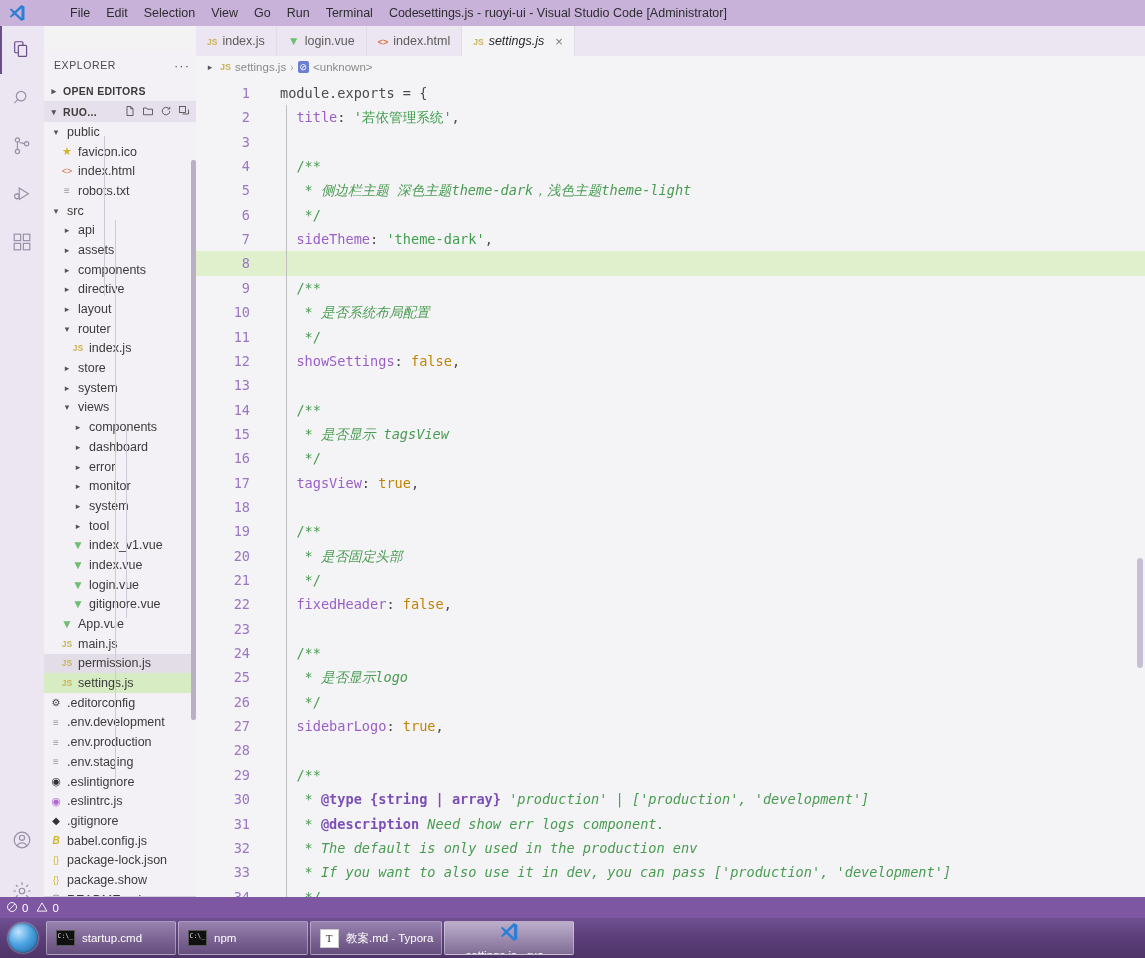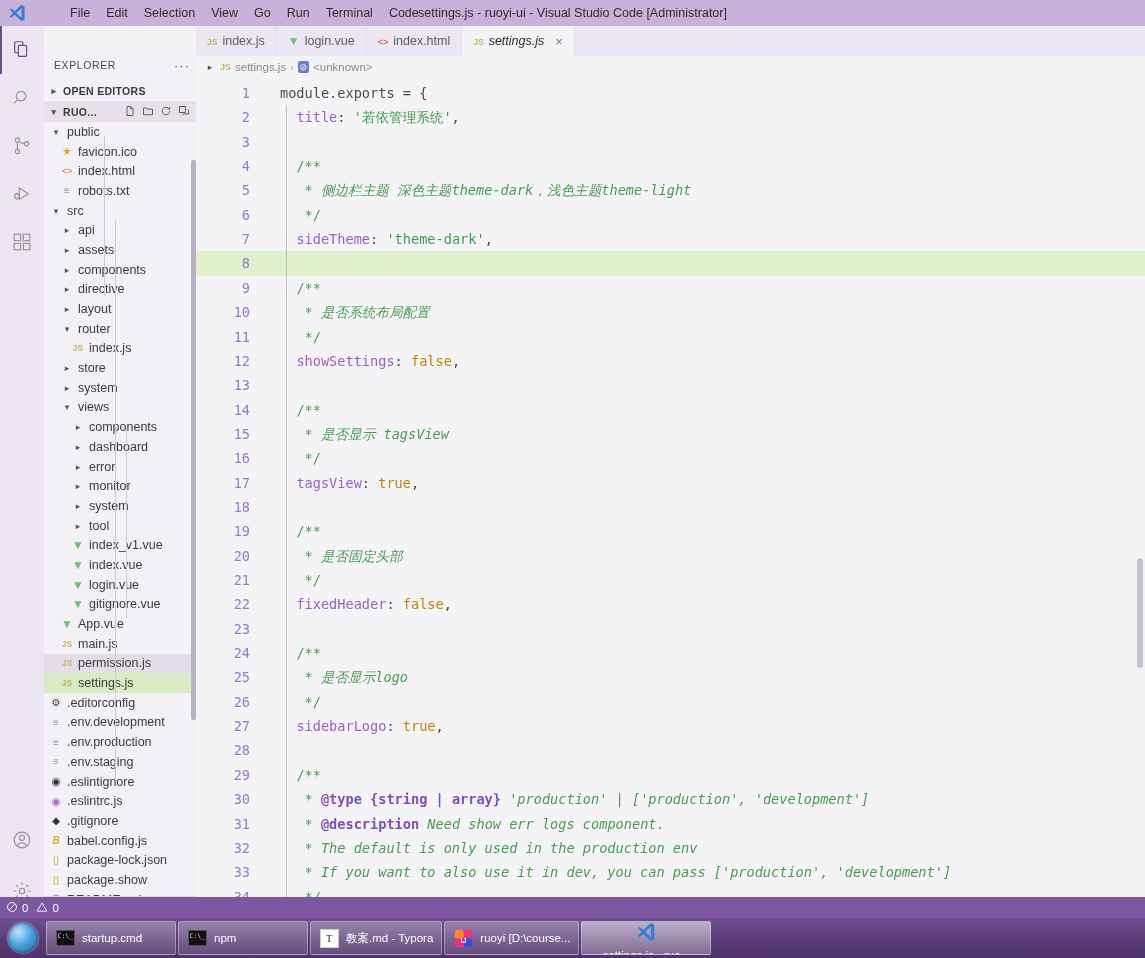--- a/index.html
+++ b/index.html
@@ -642,31 +642,20 @@
             <div class="cmd-ico">C:\_</div>
           </span>
           <span>npm</span>
         </div>
         <div class="tb-btn">
           <span class="tb-ico">
             <div style="width:19px;height:19px;background:#fff;border:1px solid #ccc;color:#333;font-size:11px;display:flex;align-items:center;justify-content:center;font-family:'Liberation Serif',serif">T</div>
           </span>
           <span>教案.md - Typora</span>
         </div>
-        <div class="tb-btn">
-          <span class="tb-ico">
-            <svg width="19" height="19" viewBox="0 0 24 24">
-              <rect x="1" y="1" width="22" height="22" rx="3" fill="#e8357e"></rect>
-              <rect x="1" y="1" width="11" height="11" rx="3" fill="#fd8b23"></rect>
-              <rect x="12" y="12" width="11" height="11" rx="3" fill="#2a54d6"></rect>
-              <text x="12" y="18" font-size="9" fill="#fff" text-anchor="middle" font-family="sans-serif" font-weight="bold">IJ</text>
-            </svg>
-          </span>
-          <span>ruoyi [D:\course...</span>
-        </div>
         <div class="tb-btn active">
           <span class="tb-ico">
             <svg width="20" height="20" viewBox="0 0 24 24">
               <path d="M17.8 1.3 8.9 9.6 4.2 6 2.2 7 6.6 12l-4.4 5 2 1 4.7-3.6 8.9 8.3 4.2-2V3.3l-4.2-2zm.2 4.2v13L11 12l7-6.5z" fill="#2c7fd4"></path>
             </svg>
           </span>
           <span>settings.js - ruo...</span>
         </div>
       </div>
   </div>

